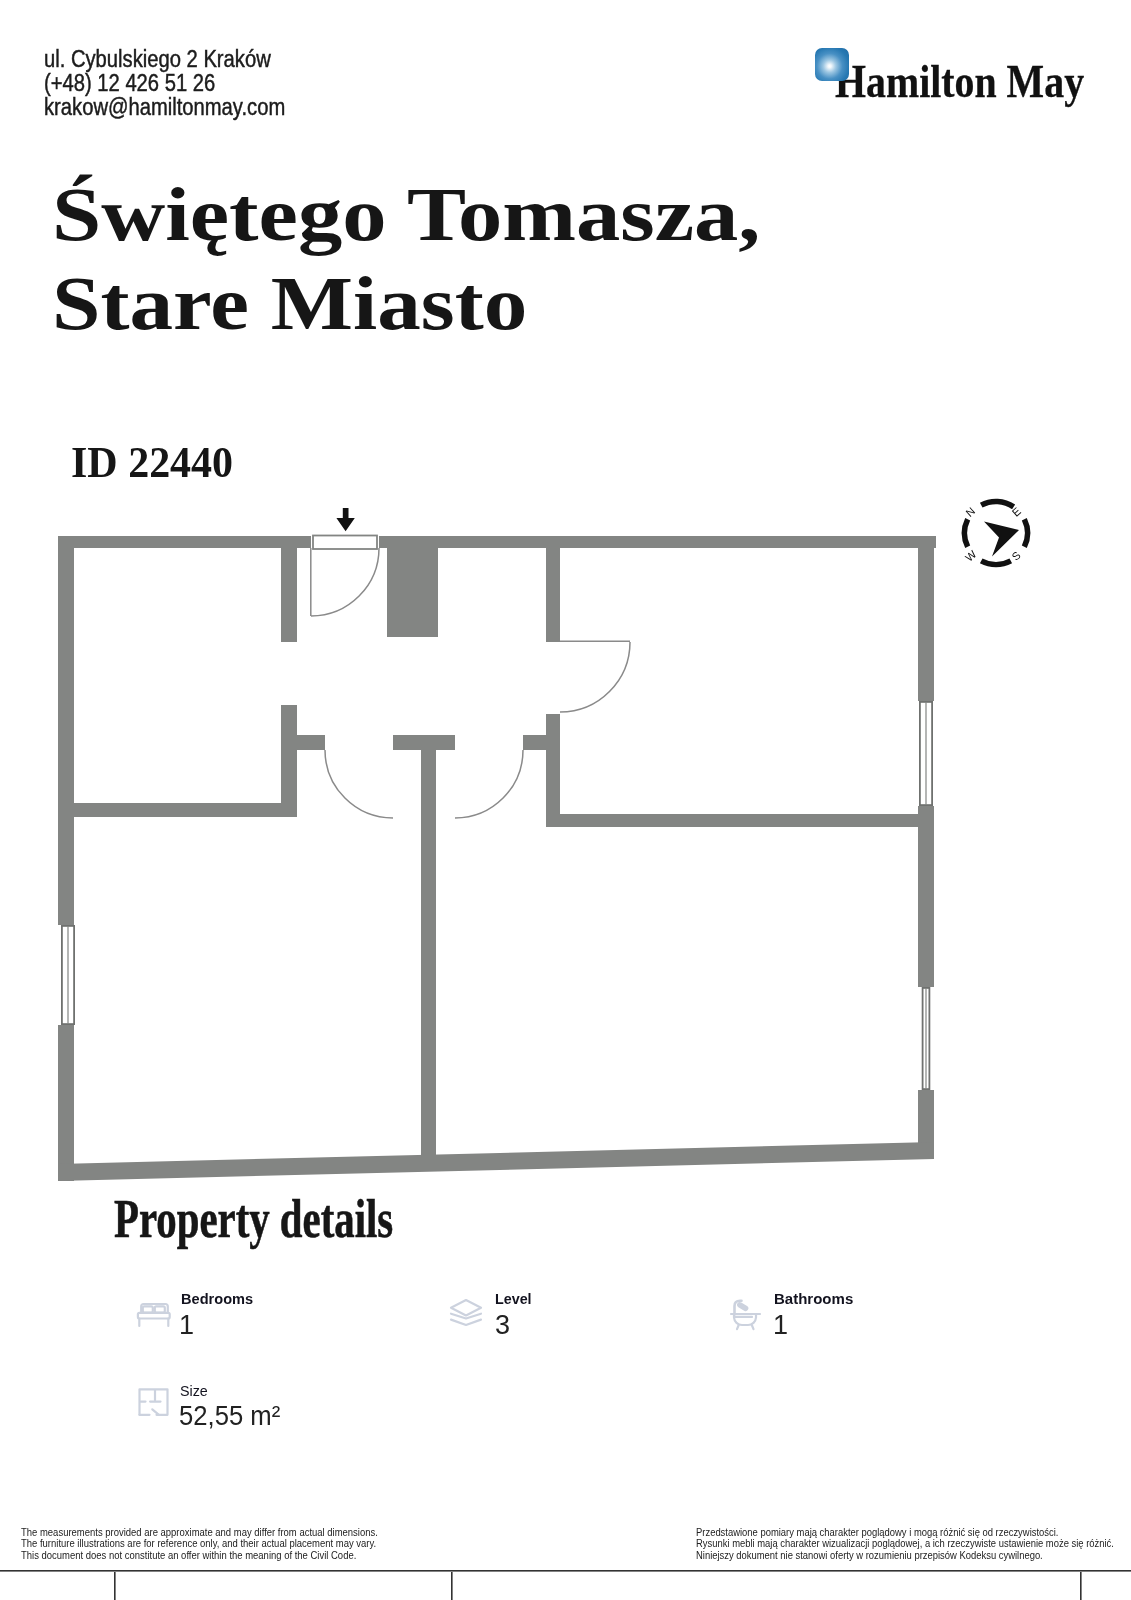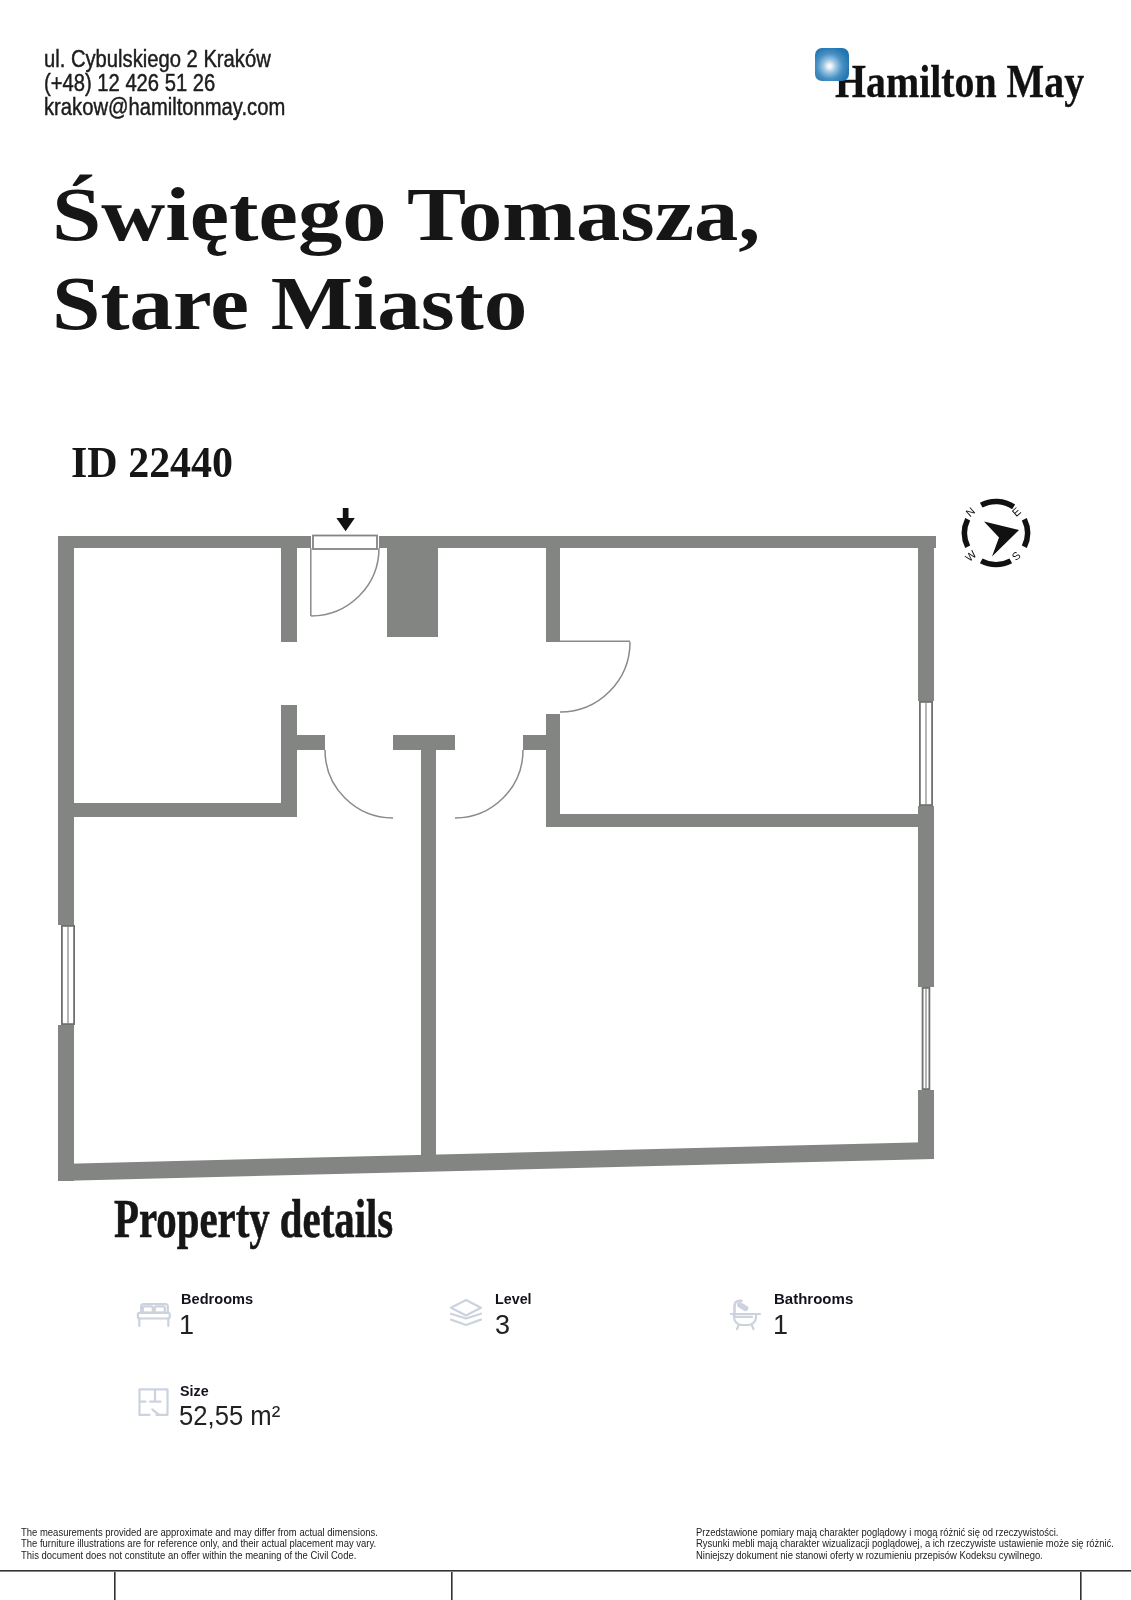--- a/index.html
+++ b/index.html
@@ -136,21 +136,21 @@
 </svg>
 
 <div class="abs serif" style="left:113.6px;top:1186.5px;font-size:55px;font-weight:bold;color:#161616;-webkit-text-stroke:0.6px #161616;transform:scaleX(0.742);white-space:nowrap;">Property details</div>
 
 <div class="abs" style="left:181px;top:1291.3px;font-size:14.3px;font-weight:bold;color:#13131f;transform:scaleX(1.02);">Bedrooms</div>
 <div class="abs" style="left:179px;top:1310px;font-size:27px;color:#222;">1</div>
 <div class="abs" style="left:495px;top:1291.3px;font-size:14.3px;font-weight:bold;color:#13131f;">Level</div>
 <div class="abs" style="left:495px;top:1310px;font-size:27px;color:#222;">3</div>
 <div class="abs" style="left:774px;top:1291.3px;font-size:14.3px;font-weight:bold;color:#13131f;transform:scaleX(1.05);">Bathrooms</div>
 <div class="abs" style="left:773px;top:1310px;font-size:27px;color:#222;">1</div>
-<div class="abs" style="left:180px;top:1383px;font-size:14.3px;font-weight:bold;color:#13131f;">Size</div>
+<div class="abs" style="left:180px;top:1383px;font-size:14.3px;font-weight:normal;color:#13131f;">Size</div>
 <div class="abs" style="left:178.5px;top:1400.9px;font-size:27px;color:#222;transform:scaleX(0.95);">52,55 m²</div>
 
 <div class="abs" style="left:21px;top:1527px;font-size:10.2px;line-height:11.3px;color:#222;transform:scaleX(0.93);white-space:nowrap;">
 The measurements provided are approximate and may differ from actual dimensions.<br>
 The furniture illustrations are for reference only, and their actual placement may vary.<br>
 This document does not constitute an offer within the meaning of the Civil Code.
 </div>
 <div class="abs" style="left:696px;top:1527px;font-size:10.2px;line-height:11.3px;color:#222;transform:scaleX(0.925);white-space:nowrap;">
 Przedstawione pomiary mają charakter poglądowy i mogą różnić się od rzeczywistości.<br>
 Rysunki mebli mają charakter wizualizacji poglądowej, a ich rzeczywiste ustawienie może się różnić.<br>

